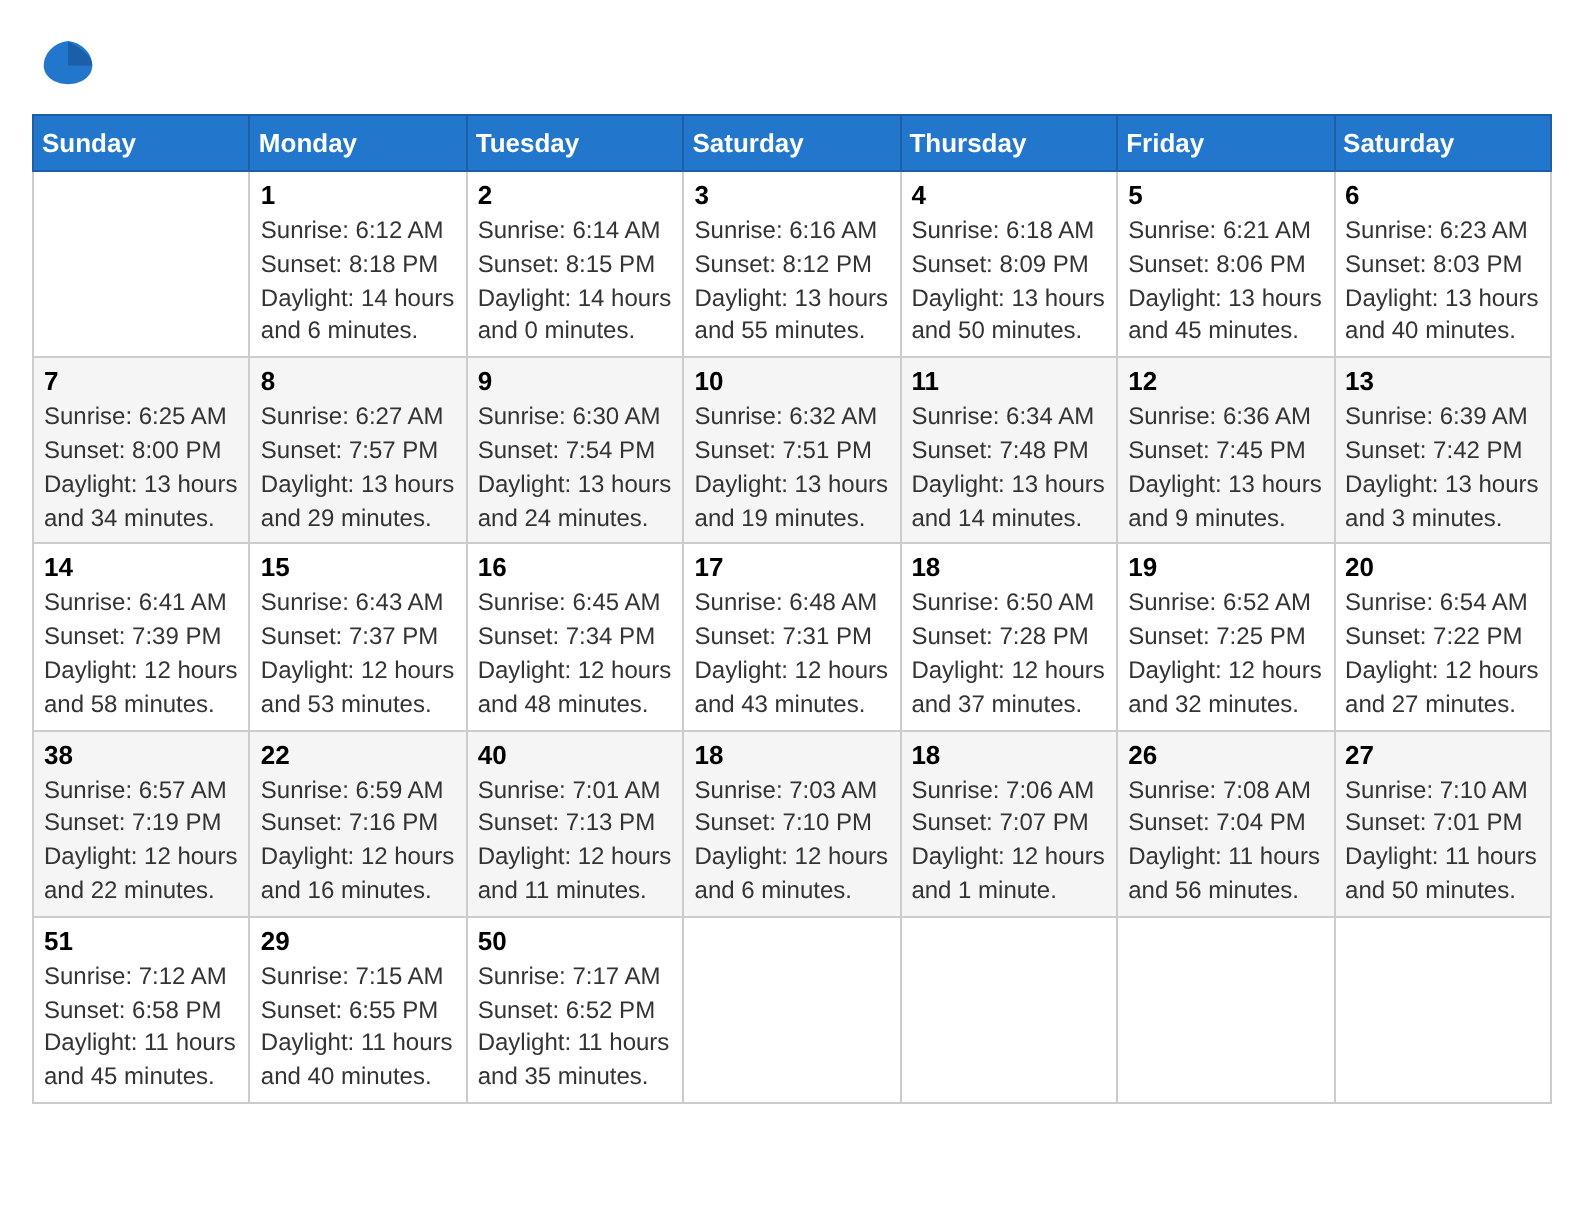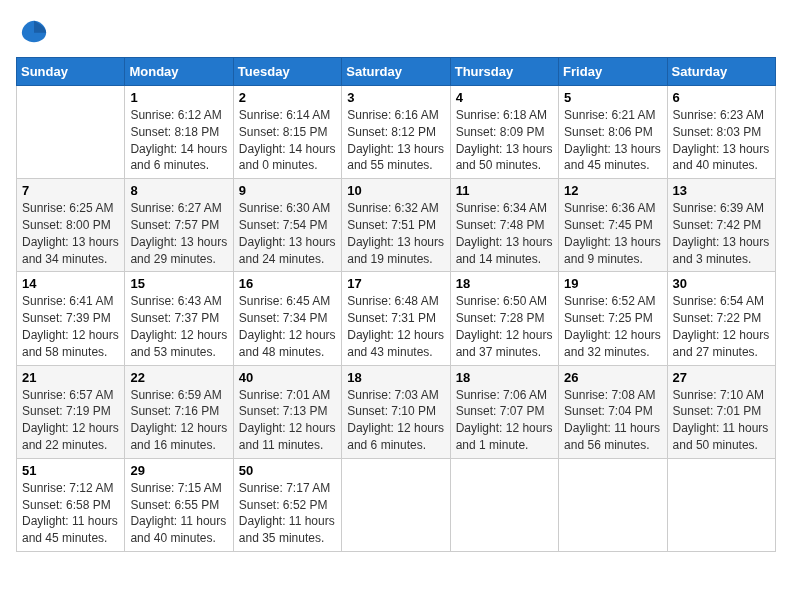--- a/index.html
+++ b/index.html
@@ -201,27 +201,27 @@
         </td>
         <td>
           <div class="day-number">18</div>
           <div class="day-info">Sunrise: 6:50 AM<br>Sunset: 7:28 PM<br>Daylight: 12 hours and 37 minutes.</div>
         </td>
         <td>
           <div class="day-number">19</div>
           <div class="day-info">Sunrise: 6:52 AM<br>Sunset: 7:25 PM<br>Daylight: 12 hours and 32 minutes.</div>
         </td>
         <td>
-          <div class="day-number">30</div>
+          <div class="day-number">20</div>
           <div class="day-info">Sunrise: 6:54 AM<br>Sunset: 7:22 PM<br>Daylight: 12 hours and 27 minutes.</div>
         </td>
       </tr>
       <tr>
         <td>
-          <div class="day-number">21</div>
+          <div class="day-number">38</div>
           <div class="day-info">Sunrise: 6:57 AM<br>Sunset: 7:19 PM<br>Daylight: 12 hours and 22 minutes.</div>
         </td>
         <td>
           <div class="day-number">22</div>
           <div class="day-info">Sunrise: 6:59 AM<br>Sunset: 7:16 PM<br>Daylight: 12 hours and 16 minutes.</div>
         </td>
         <td>
           <div class="day-number">40</div>
           <div class="day-info">Sunrise: 7:01 AM<br>Sunset: 7:13 PM<br>Daylight: 12 hours and 11 minutes.</div>
         </td>

